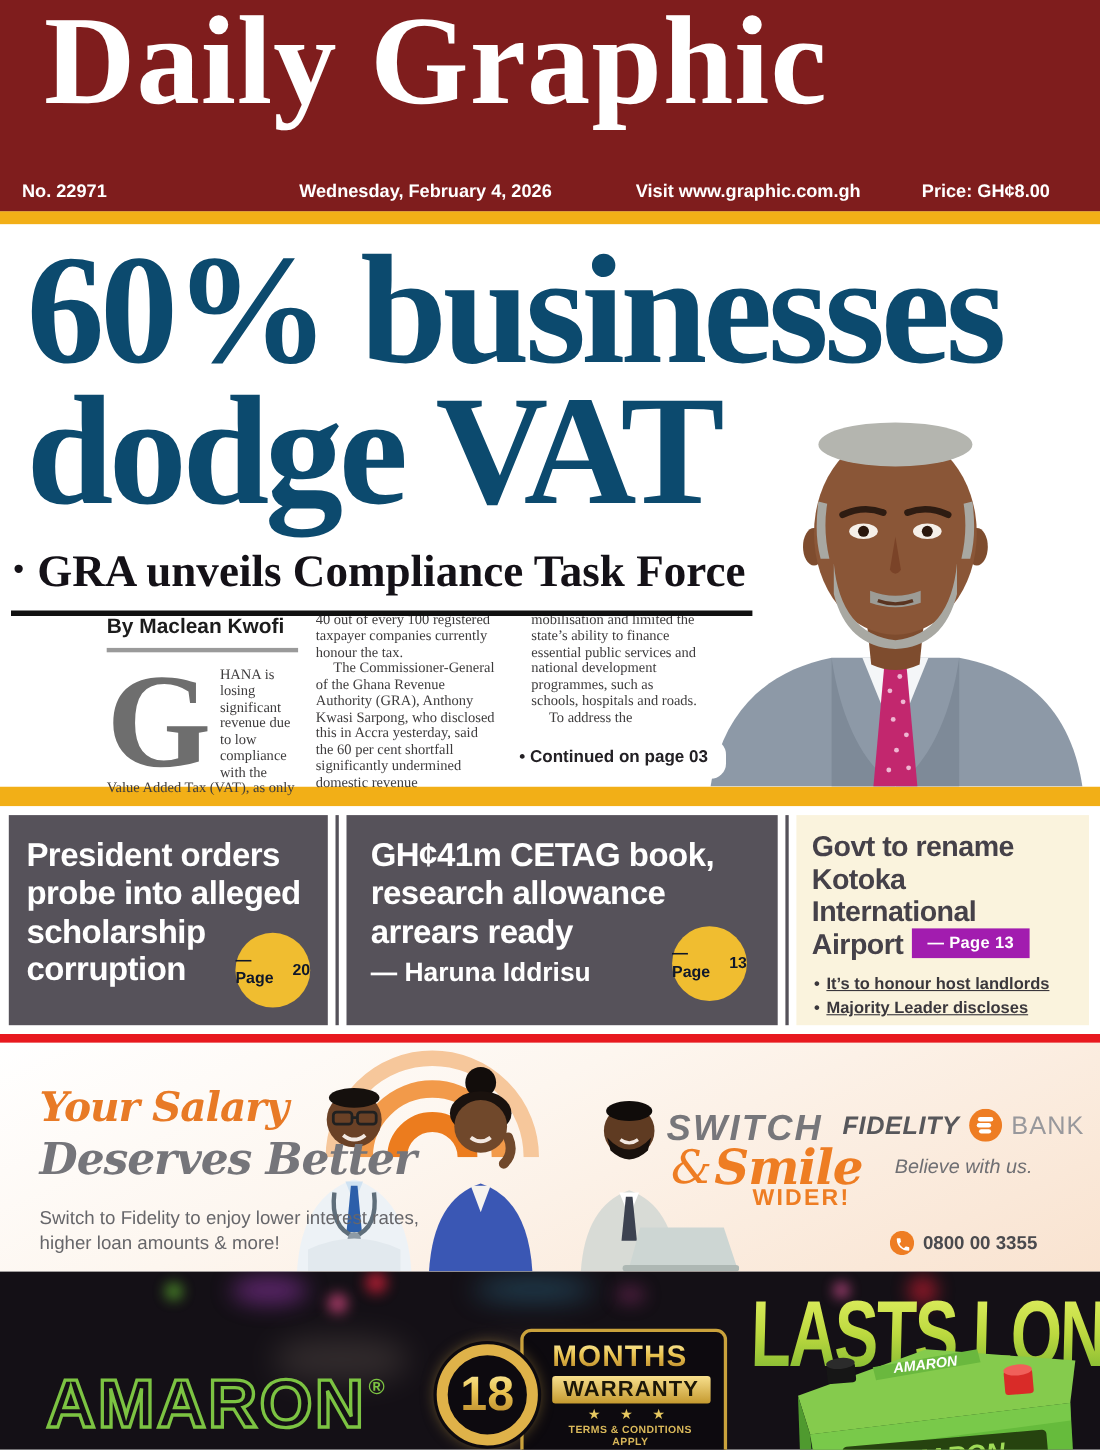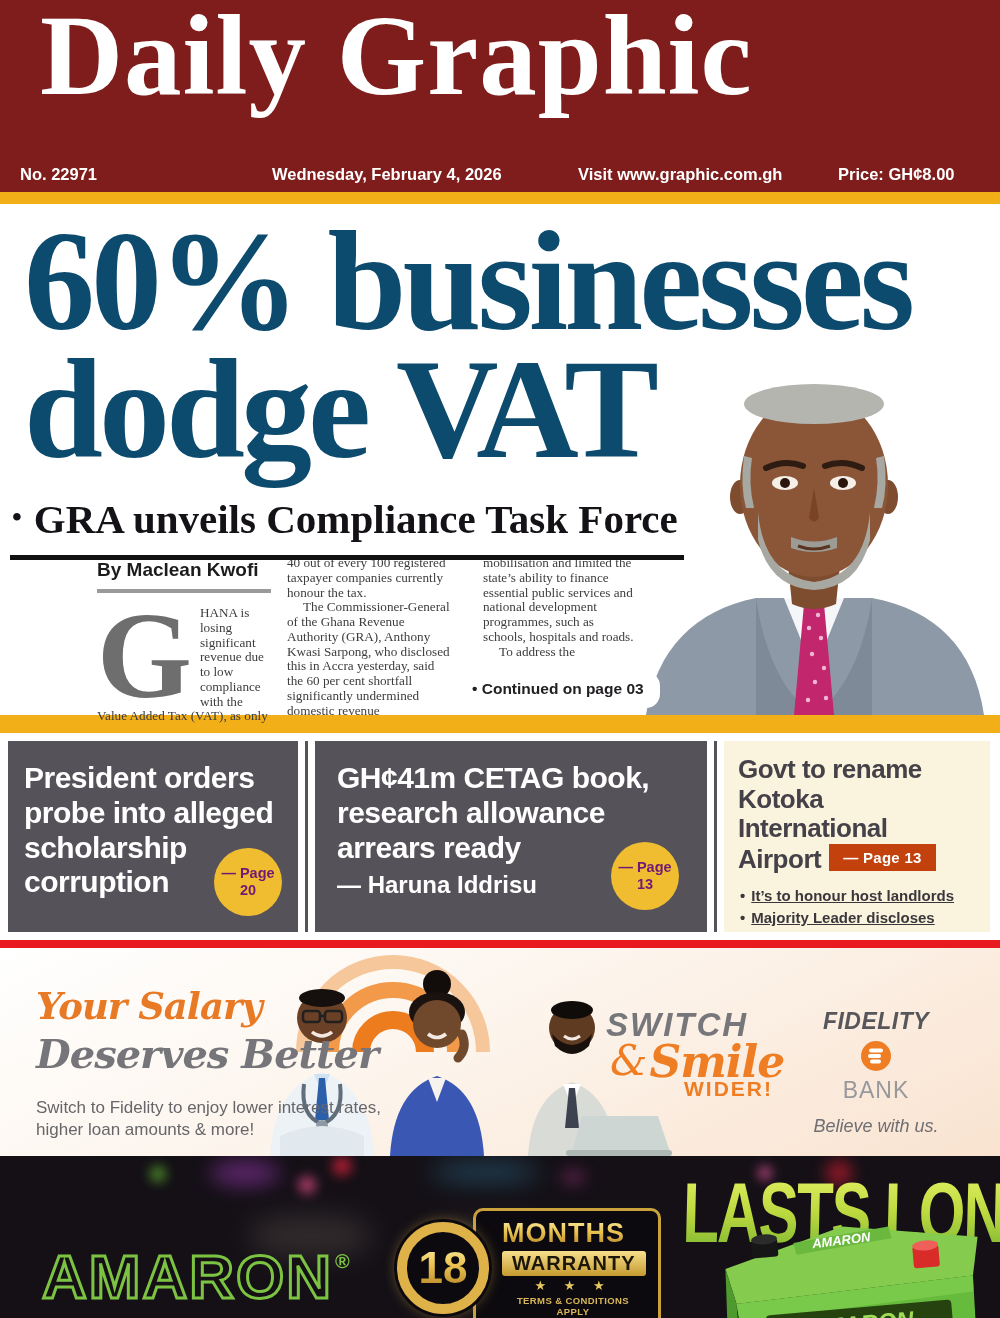--- a/index.html
+++ b/index.html
@@ -80,27 +80,27 @@
   .tbox.b2 { width:392px; padding:20px 22px; }
   .tbox.b3 { width:266px; background:#faf3dd; padding:14px 14px; }
   .tdivider { width:3px; background:#55525a; margin:0 7px; }
   .tbox h3 {
     font-size:30px; line-height:1.16; font-weight:bold; letter-spacing:-0.5px;
   }
   .tbox.b3 h3 { font-size:26px; line-height:1.14; color:#454149; }
   .attribution { margin-top:6px; font-size:24px; font-weight:bold; }
   .page-circle {
     position:absolute; width:68px; height:68px; border-radius:50%;
-    background:#f0bd30; color:#701a75; display:flex; flex-direction:column;
+    background:#f0bd30; color:#0f172a; display:flex; 
     align-items:center; justify-content:center; font-weight:bold; font-size:14.5px; line-height:1.15;
   }
   .b1 .page-circle { right:16px; bottom:16px; }
   .b2 .page-circle { right:28px; bottom:22px; }
   .page-badge {
-    display:inline-block; background:#c2410c; color:#ffffff;
+    display:inline-block; background:#a21caf; color:#ffffff;
     font-size:15px; font-weight:bold; padding:5px 14px; margin-left:8px;
     vertical-align:5px; letter-spacing:0.3px;
   }
   .b3 ul { list-style:none; margin-top:10px; }
   .b3 li { font-size:15px; font-weight:bold; color:#3a373c; line-height:1.5; }
   .b3 li .bmark { margin:0 6px 0 2px; }
   .b3 li .btext { text-decoration:underline; }
 
   
   .ad-fidelity {
@@ -116,21 +116,21 @@
   .fid-body { margin-top:20px; width:345px; font-size:17px; line-height:1.3; color:#66666a; }
   .people { position:absolute; left:242px; bottom:0; }
   .switch-smile { position:absolute; left:606px; top:58px; width:180px; }
   .ss-switch { font-weight:bold; font-style:italic; font-size:33px; color:#77777b; letter-spacing:2px; }
   .ss-line2 { display:flex; align-items:flex-start; margin:-8px 0 0 4px; }
   .ss-amp { font-family:"DejaVu Serif", serif; font-style:italic; font-size:42px; color:#ee7d23; }
   .ss-smile { font-family:"DejaVu Serif", serif; font-style:italic; font-weight:bold;
     font-size:44px; color:#ee7d23; letter-spacing:-1px; margin-left:2px; }
   .ss-wider { font-weight:bold; font-size:21px; color:#ee7d23; letter-spacing:2px; margin:-10px 0 0 78px; }
   .fid-brand { position:absolute; right:14px; top:60px; width:220px; text-align:center; }
-  .brand-row { display:flex; align-items:center; justify-content:space-between; gap:6px;flex-direction:column; }
+  .brand-row { display:flex; align-items:center; justify-content:space-between; gap:6px; }
   .brand-name { font-weight:bold; font-style:italic; font-size:23px; color:#57575b; letter-spacing:0.5px; }
   .brand-suffix { font-size:23px; color:#98989c; letter-spacing:1px; }
   .brand-tagline { margin-top:12px; font-style:italic; font-size:18px; color:#6f6f73; }
   .phone-row { margin-top:48px; display:flex; align-items:center; justify-content:center; gap:8px;
     font-weight:bold; font-size:17px; color:#4a4a4e; }
 
   
   .ad-amaron { position:relative; height:194px; background:#141016; overflow:hidden; }
   .bokeh { position:absolute; border-radius:50%; filter:blur(6px); }
   .amaron-logo { position:absolute; left:42px; top:42px;margin-top:48px; }

